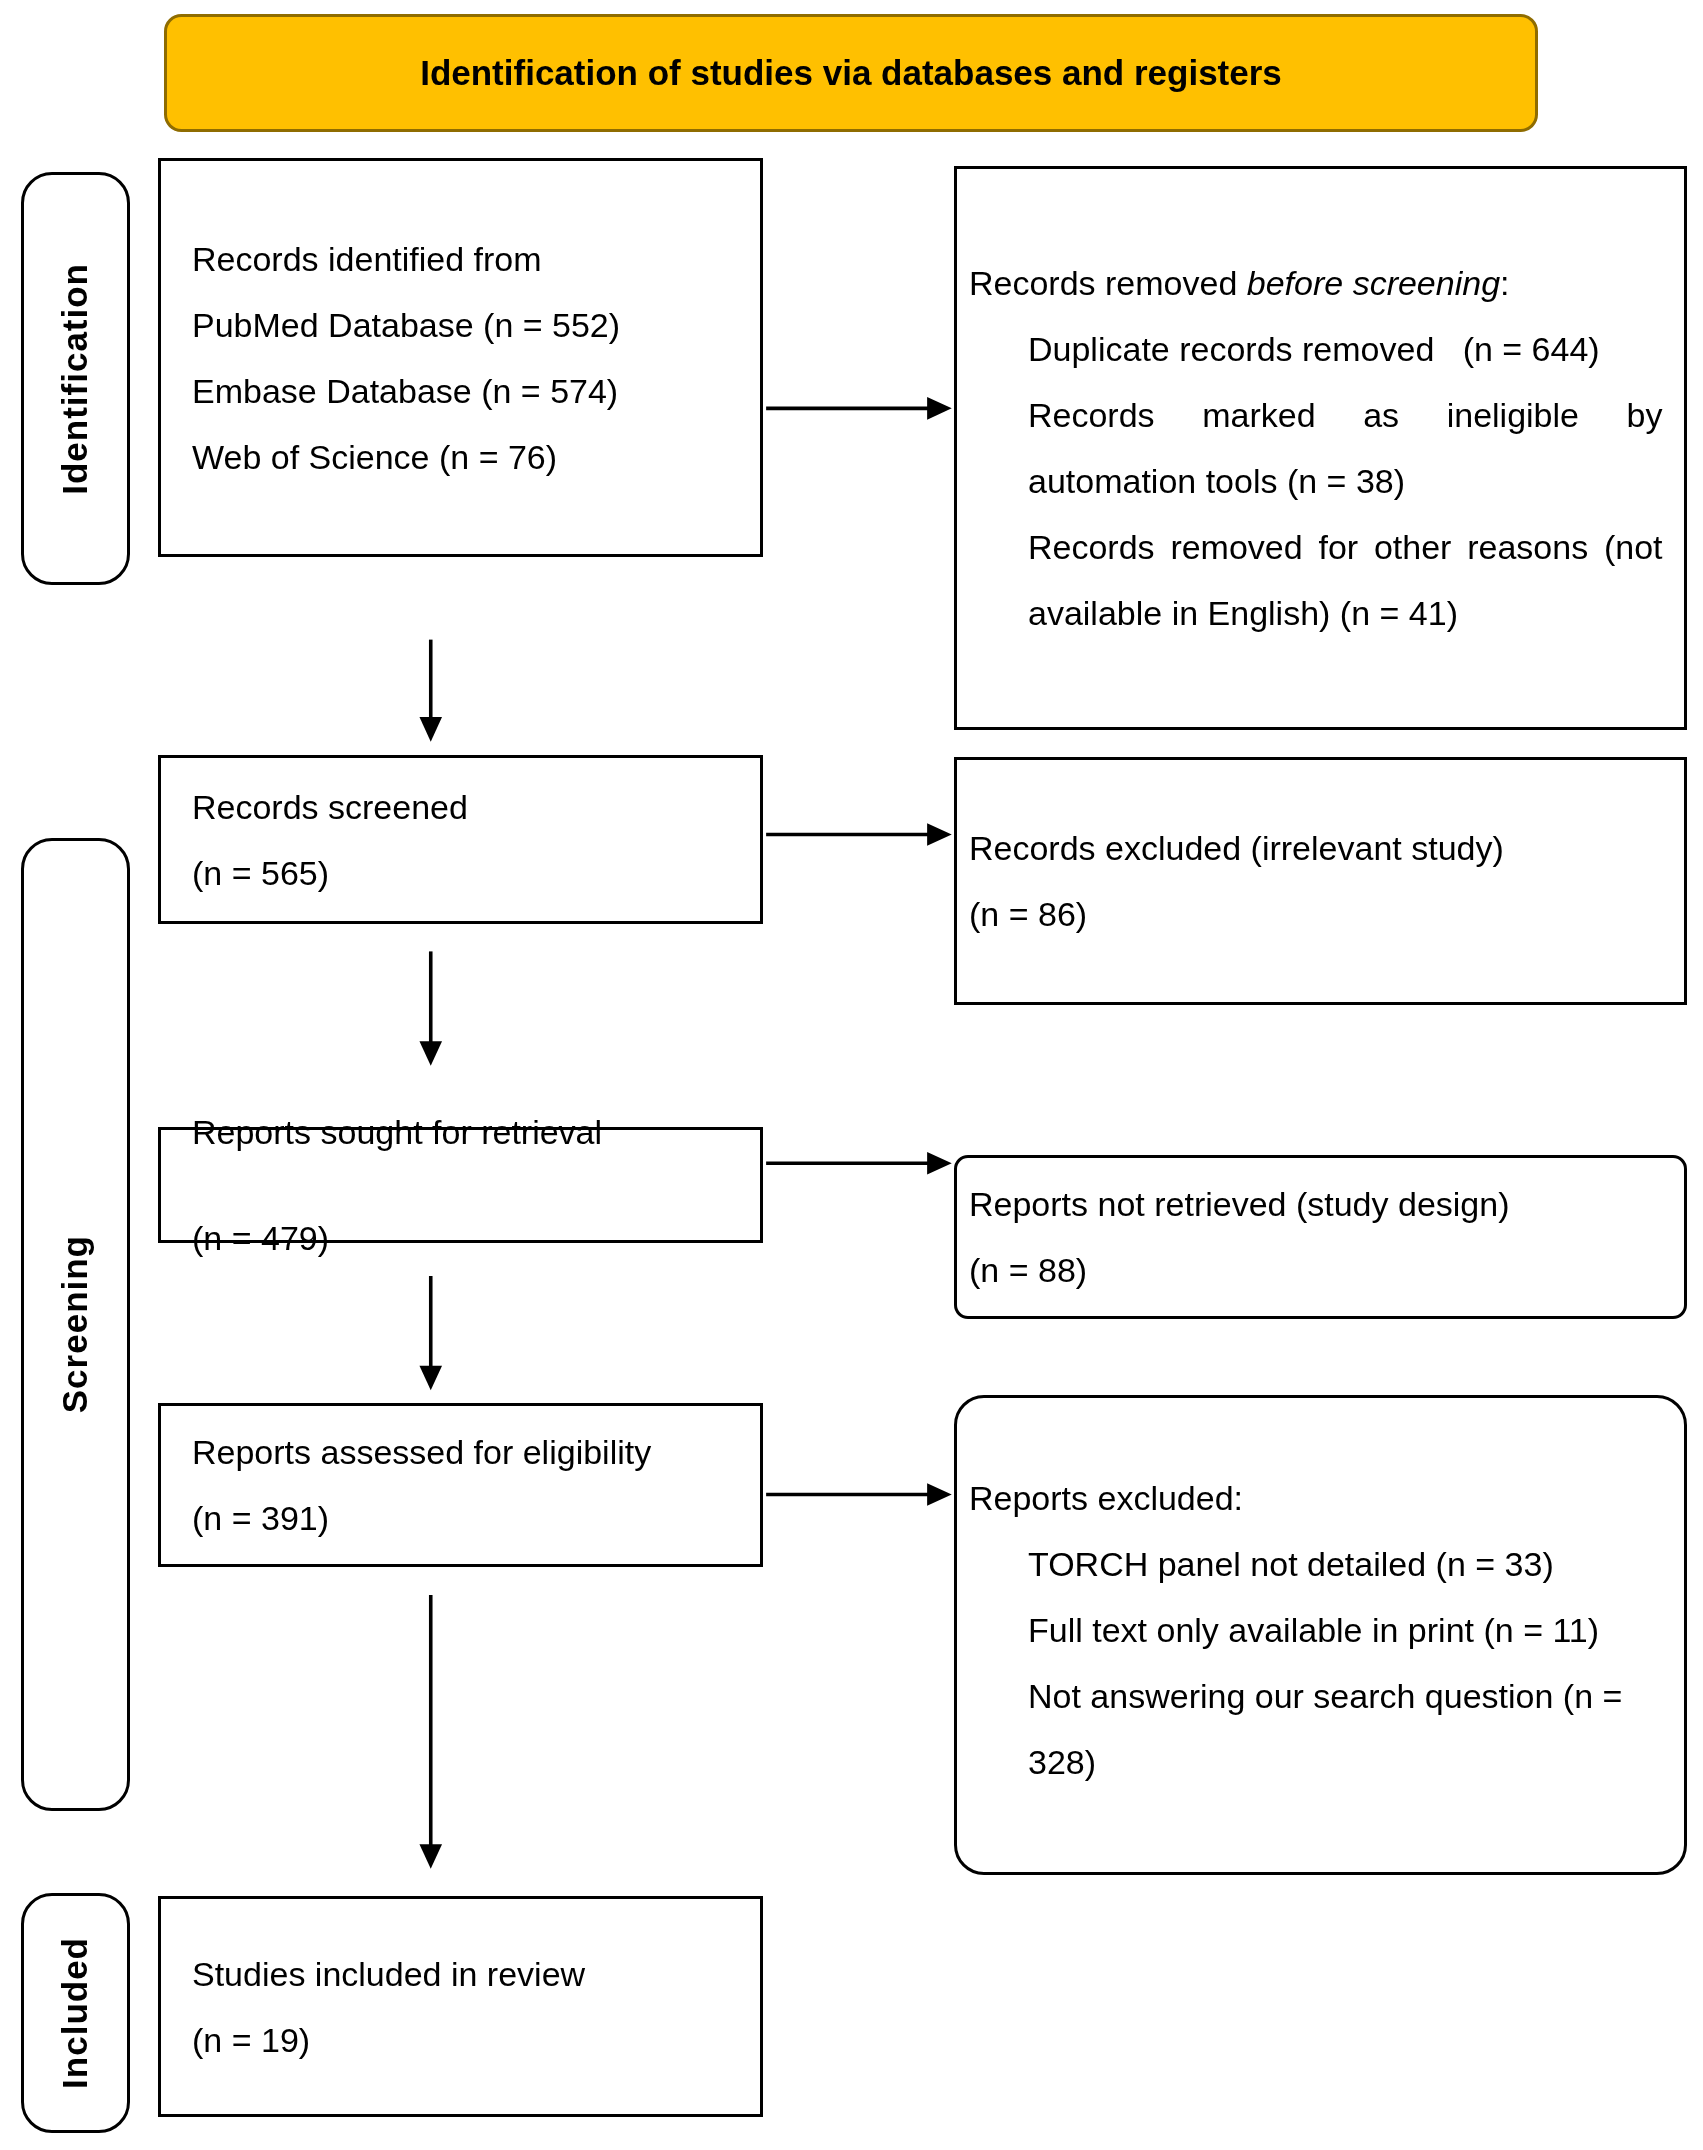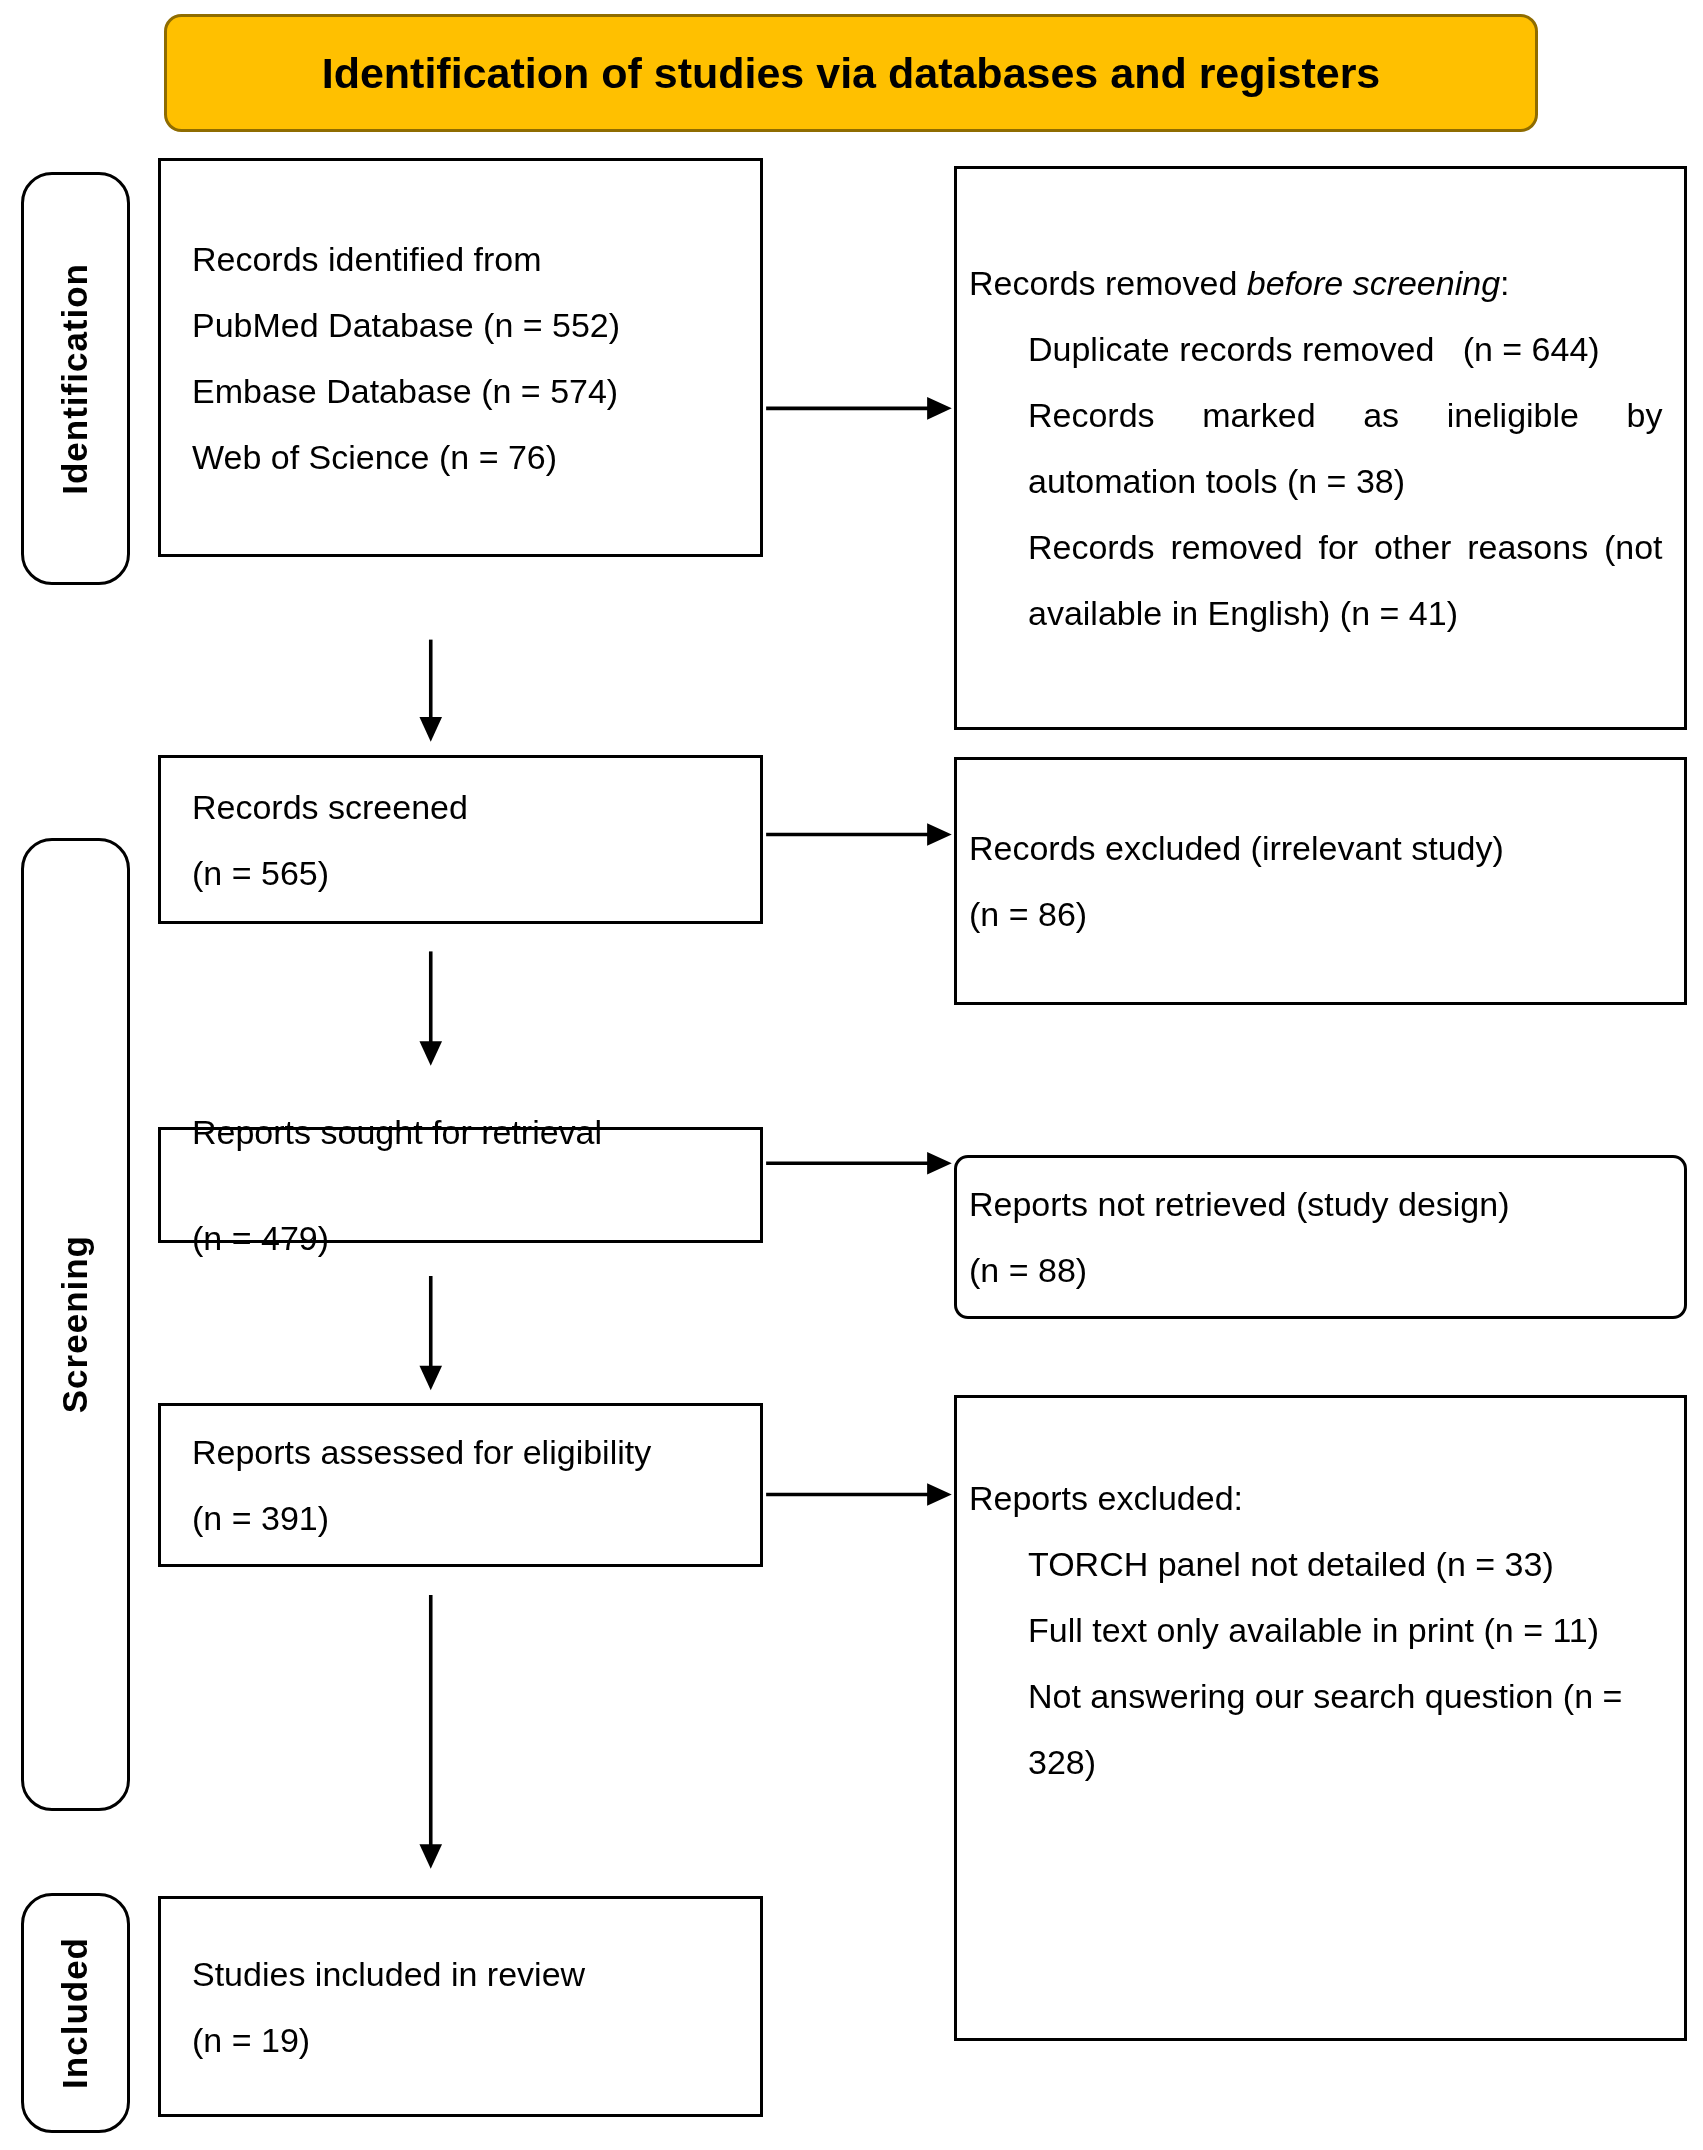--- a/index.html
+++ b/index.html
@@ -25,21 +25,21 @@
   
   .banner {
     position: absolute;
     left: 164px; top: 14.4px; width: 1374px; height: 118px;
     background: var(--banner_bg);
     border: 3.1px solid var(--banner_border);
     border-radius: 17.4px;
     display: flex; align-items: center; justify-content: center;
   }
   .banner .banner-text {
-    font-size: 43px; font-weight: bold; 
+    font-size: 35px; font-weight: bold; 
   }
 
   
   .stage {
     position: absolute;
     left: 20.5px; width: 109px;
     background: var(--page_bg);
     border: 3.1px solid var(--box_border);
     border-radius: 31px;
     display: flex; align-items: center; justify-content: center;
@@ -70,21 +70,21 @@
 
   .box-identified { top: 158px;  height: 399px; }
   .box-screened   { top: 755px; height: 169px; }
   .box-sought     { top: 1127px; height: 116px; gap: 40px; }
   .box-assessed   { top: 1403px; height: 164px; }
   .box-included   { top: 1896px; height: 221px; }
 
   .box-removed       { top: 166px;  height: 564px; }
   .box-excluded      { top: 757px; height: 248px; }
   .box-notretrieved  { top: 1155px; height: 164px; border-radius: 14px; }
-  .box-reportsexcl   { top: 1395px; height: 646px; padding-top: 67px; }
+  .box-reportsexcl   { top: 1395px; height: 480px; padding-top: 67px; border-radius: 30px; }
 
   .item { padding-left: 59px; }
   .box-removed .item { text-align: justify; }
   .heading .it { font-style: italic; }
 
   
   svg.arrows {
     position: absolute; left: 0; top: 0;
     width: 1703px; height: 2151px;
     pointer-events: none;

